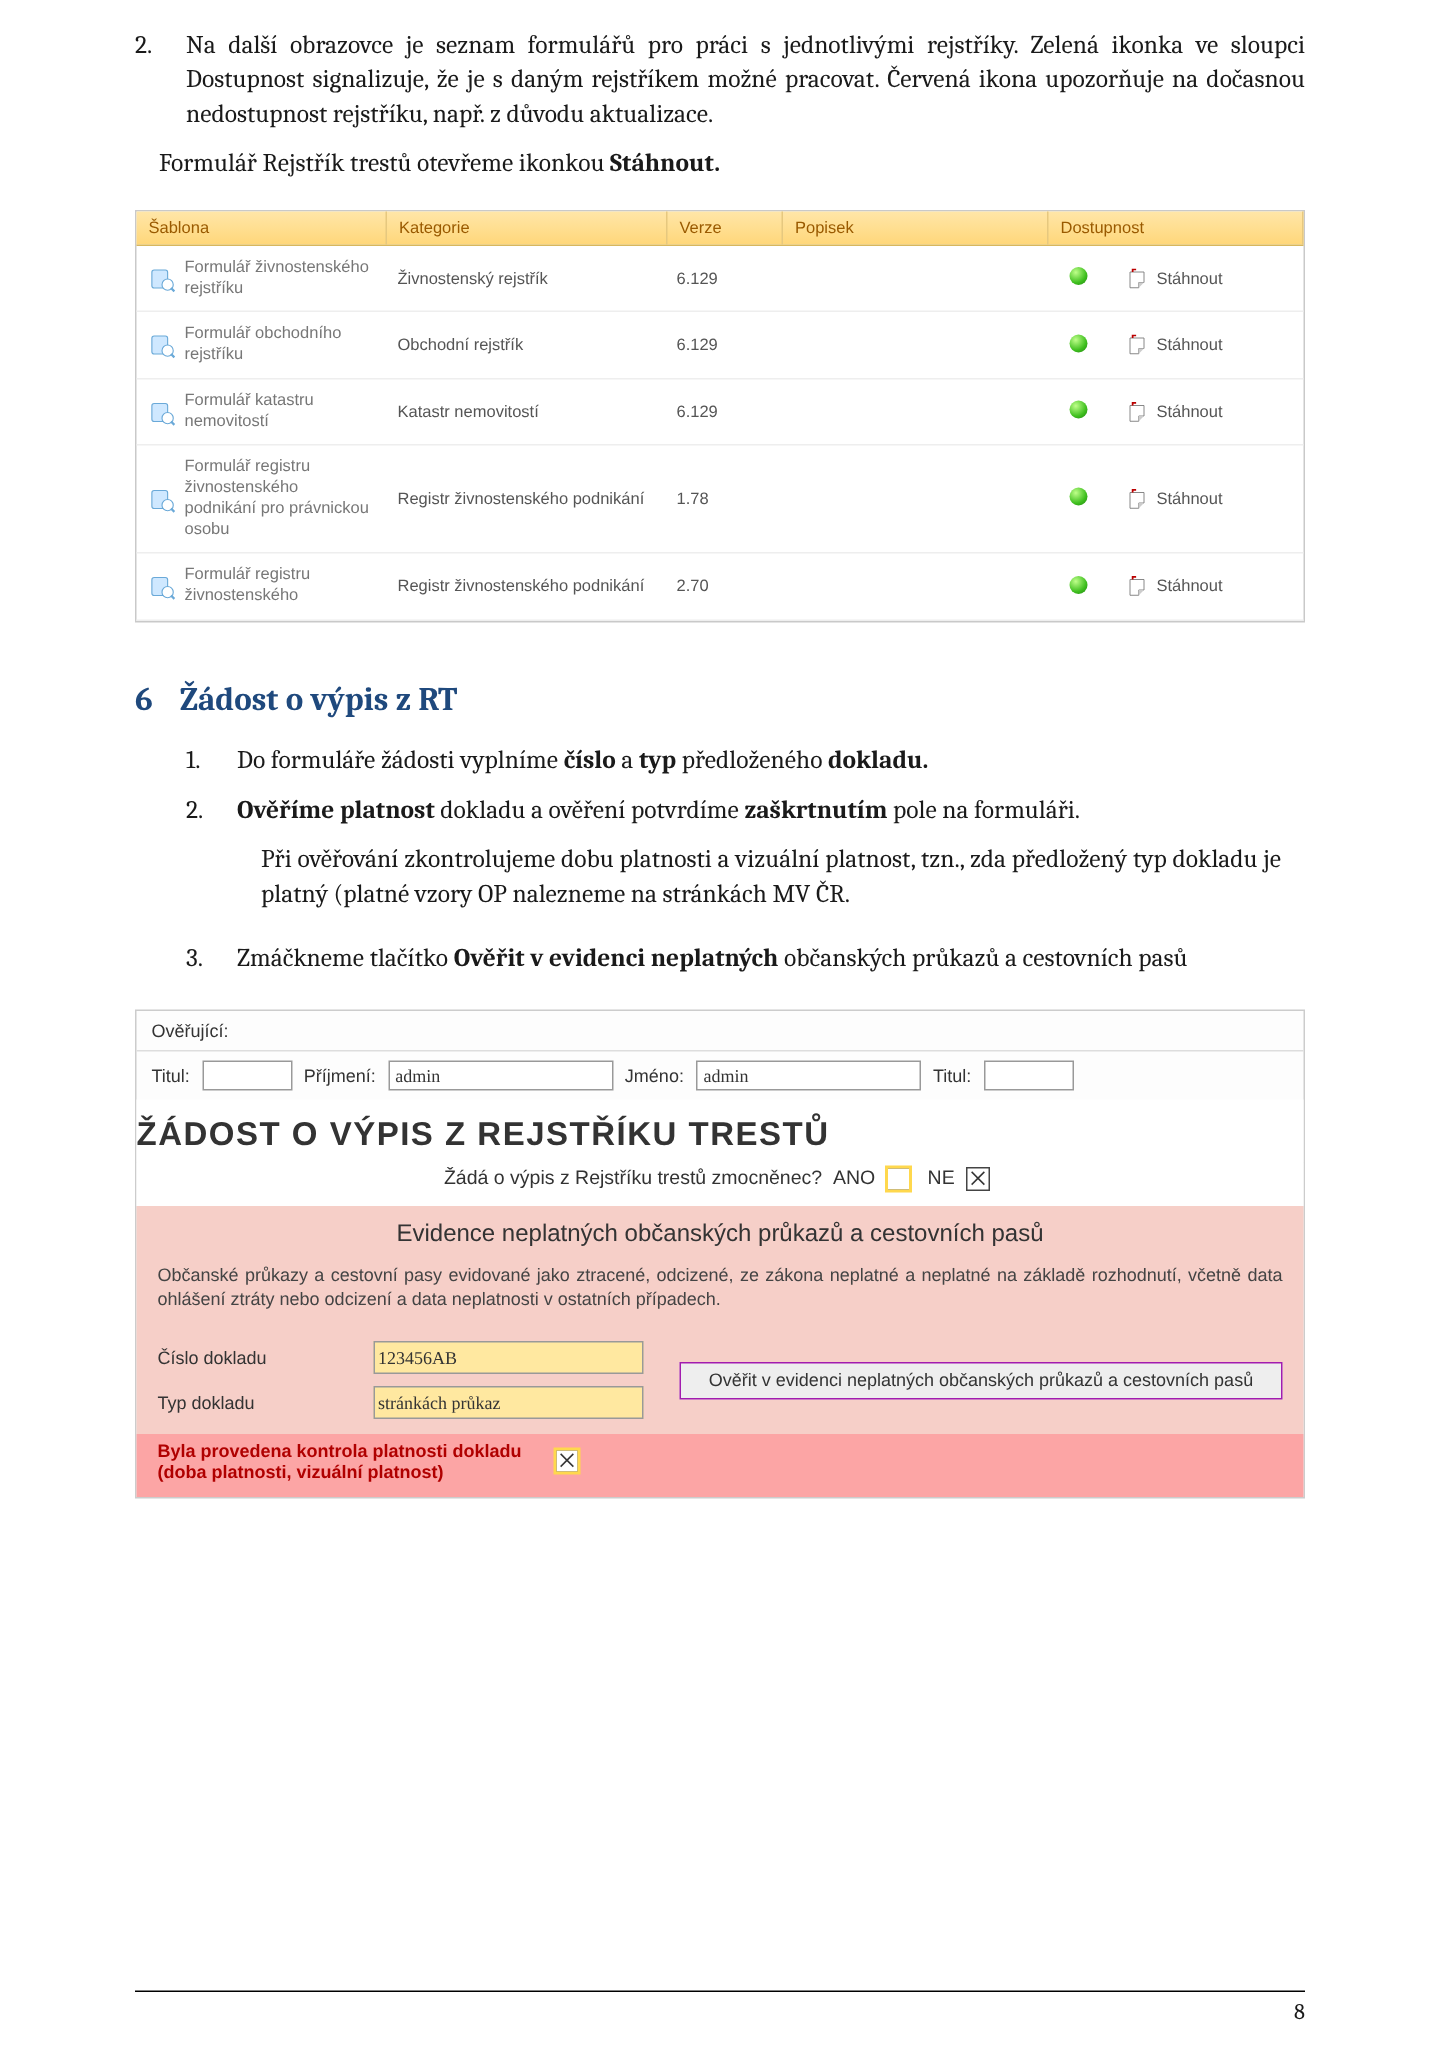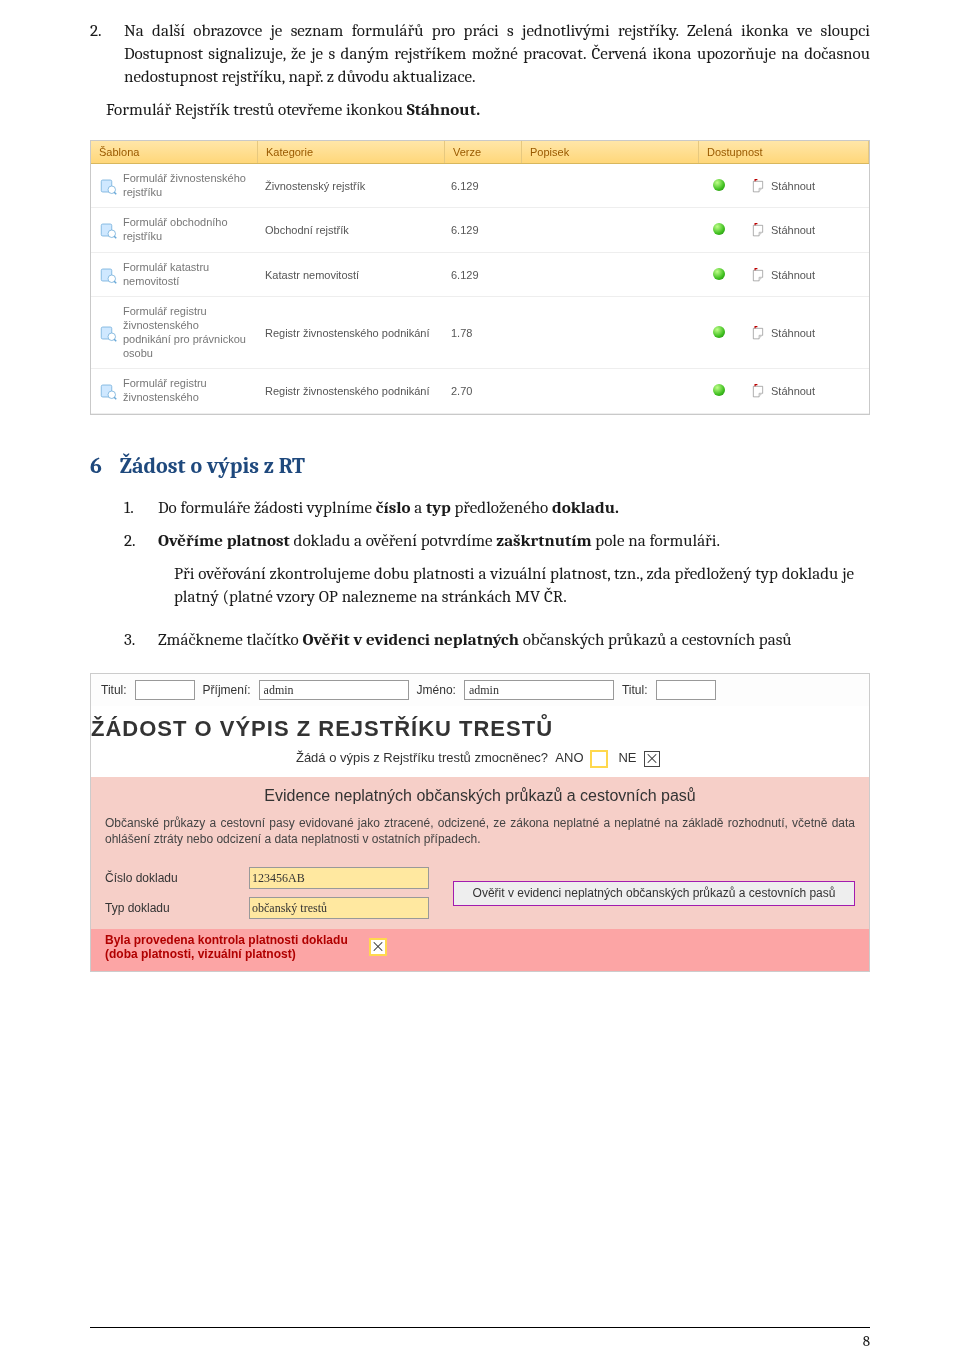--- a/index.html
+++ b/index.html
@@ -215,20 +215,23 @@
     </div>
     <div class="ol-item">
       <div class="ol-num">3.</div>
       <div class="ol-body">
         <span>Zmáčkneme tlačítko </span><span class="bold">Ověřit v evidenci neplatných</span><span> občanských průkazů a cestovních pasů</span>
       </div>
     </div>
   </div>
 
   <div class="form-wrap">
+    <div class="form-row" style="border-bottom:1px solid #ddd">
+      <span>Ověřující:</span>
+    </div>
     <div class="form-row">
       <span>Titul:</span>
       <span class="fld w60"></span>
       <span>Příjmení:</span>
       <span class="fld w160">admin</span>
       <span>Jméno:</span>
       <span class="fld w160">admin</span>
       <span>Titul:</span>
       <span class="fld w60"></span>
     </div>
@@ -242,21 +245,21 @@
     </div>
     <div class="pink-band">
       <div class="hdr">Evidence neplatných občanských průkazů a cestovních pasů</div>
       <div class="desc">Občanské průkazy a cestovní pasy evidované jako ztracené, odcizené, ze zákona neplatné a neplatné na základě rozhodnutí, včetně data ohlášení ztráty nebo odcizení a data neplatnosti v ostatních případech.</div>
     </div>
     <div class="form-grid">
       <span>Číslo dokladu</span>
       <span class="fld hl-box" style="height:20px">123456AB</span>
       <div class="btn">Ověřit v evidenci neplatných občanských průkazů a cestovních pasů</div>
       <span>Typ dokladu</span>
-      <span class="fld hl-box" style="height:20px">občanský trestů</span>
+      <span class="fld hl-box" style="height:20px">stránkách průkaz</span>
     </div>
     <div class="red-note">
       <div>
         <div>Byla provedena kontrola platnosti dokladu</div>
         <div>(doba platnosti, vizuální platnost)</div>
       </div>
       <span class="chk x hl"></span>
     </div>
   </div>
 

